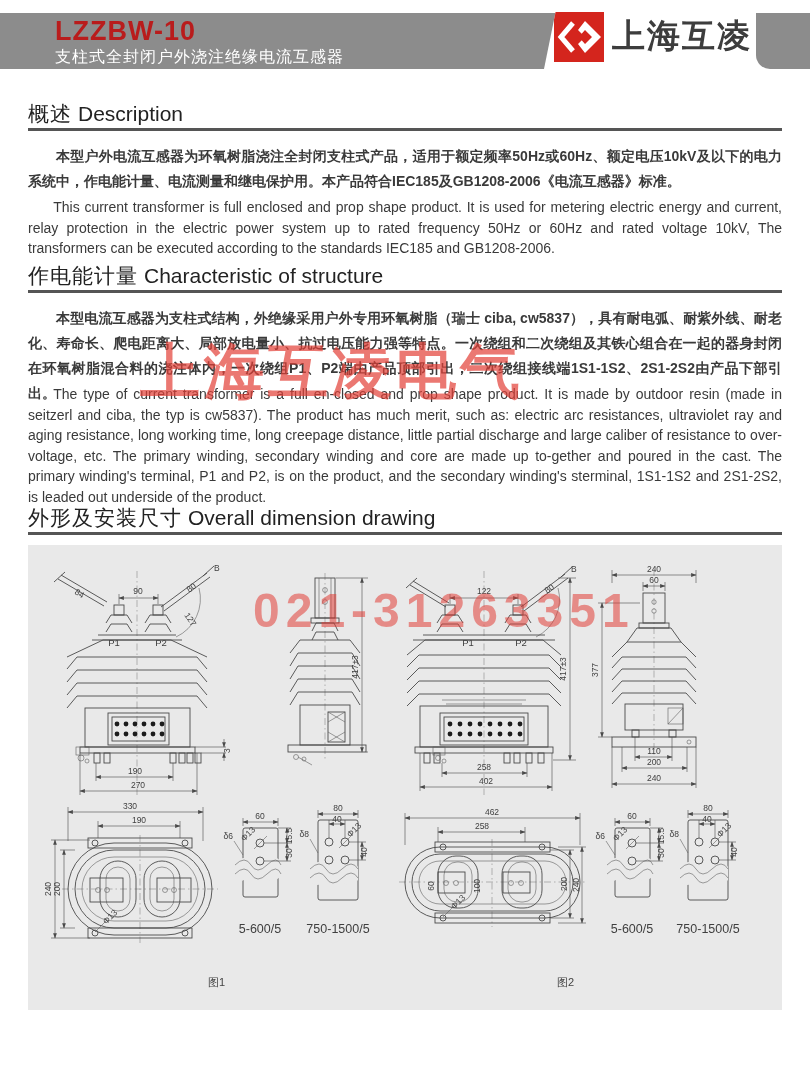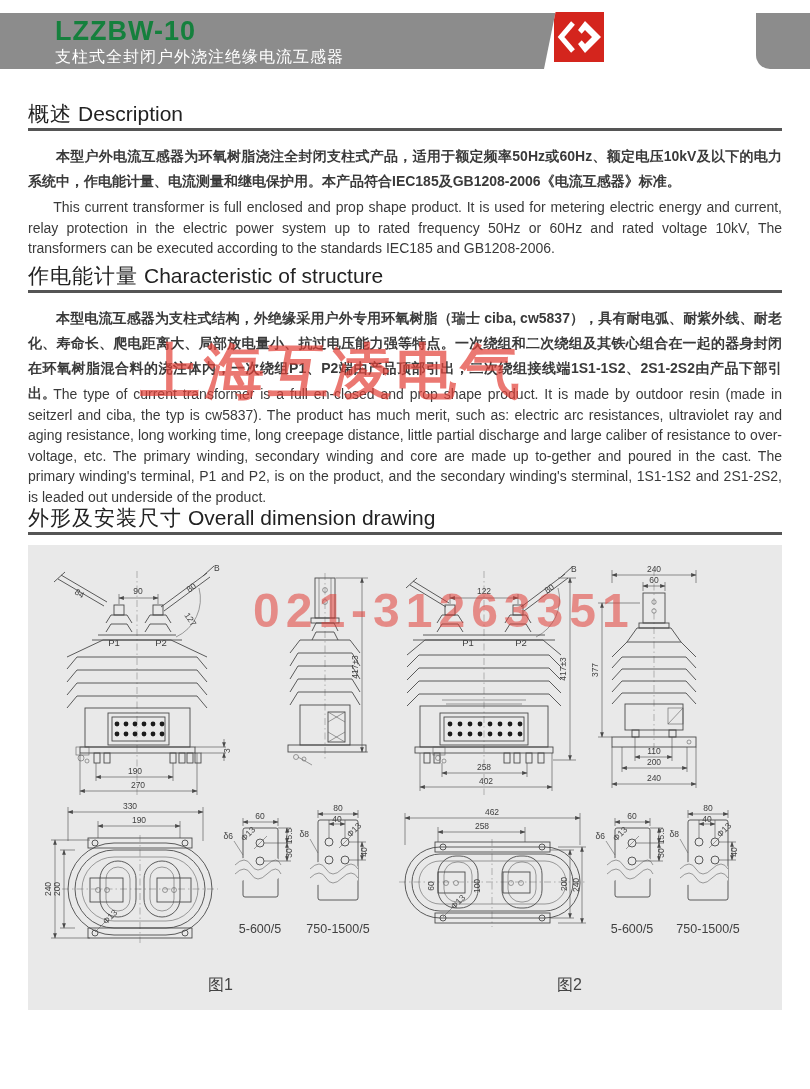--- a/index.html
+++ b/index.html
@@ -2,38 +2,38 @@
 <html><head>
 <meta charset="utf-8">
 <style>
   html,body{margin:0;padding:0;background:#fff;}
   .page{position:relative;width:810px;height:1089px;background:#fff;overflow:hidden;
         font-family:"Liberation Sans","DejaVu Sans",sans-serif;color:#3b3b3b;}
   
   .band{position:absolute;left:0;top:13px;width:756px;height:56px;background:#8c8c8c;}
   .band-corner{position:absolute;left:756px;top:13px;width:54px;height:56px;background:#8c8c8c;
         border-radius:0 0 0 14px;}
-  .model{position:absolute;left:55px;top:16px;font-size:27px;font-weight:bold;color:#15803d;letter-spacing:1px;}
+  .model{position:absolute;left:55px;top:16px;font-size:27px;font-weight:bold;color:#b91c1c;letter-spacing:1px;}
   .subtitle{position:absolute;left:55px;top:47px;font-size:16px;color:#fff;letter-spacing:1px;}
   .logo-card{position:absolute;left:544px;top:0;width:212px;height:69px;background:#fff;
         clip-path:polygon(14px 0,100% 0,100% 100%,0 100%);}
   .logo-sq{position:absolute;left:10px;top:12px;width:50px;height:50px;}
   .company-cn{position:absolute;left:68px;top:14px;font-size:33px;font-weight:bold;color:#3d3d3d;letter-spacing:2px;}
   .company-en{position:absolute;left:548px;top:66px;width:230px;font-size:14.5px;font-weight:500;color:#3f3f3f;}
   
   .h2{position:absolute;left:28px;right:28px;border-bottom:3px solid #555;
       font-size:21px;color:#222;}
   .h2 .cn{letter-spacing:1px;}
   .h2 .en{margin-left:6px;}
   .para{position:absolute;left:28px;right:28px;text-align:justify;}
   .cn-p{font-size:14px;line-height:25px;text-indent:2em;color:#3a3a3a;font-weight:bold;}
   .en-p{font-size:14px;line-height:20.5px;text-indent:1.8em;color:#3a3a3a;}
   
   .panel{position:absolute;left:28px;top:545px;width:754px;height:465px;background:#e9e9e9;}
-  .caption{position:absolute;font-size:16px;color:#444;}
+  .caption{position:absolute;font-size:11px;color:#444;}
   
   .wm{position:absolute;font-weight:bold;pointer-events:none;white-space:nowrap;z-index:5;}
   .wm-name{left:140px;top:332px;font-size:60px;letter-spacing:4px;color:rgba(226,62,54,0.70);}
   .wm-phone{left:225px;top:38px;font-size:48px;letter-spacing:6px;color:rgba(226,62,54,0.55);}
   .wm-site{left:262px;top:86px;font-size:46px;letter-spacing:8px;color:rgba(226,62,54,0.55);}
   
   .ln{fill:none;stroke:#4a4a4a;stroke-width:0.9;}
   .thin{fill:none;stroke:#5f5f5f;stroke-width:0.6;}
   .dim{fill:none;stroke:#4a4a4a;stroke-width:0.6;}
   .cl{fill:none;stroke:#8a8a8a;stroke-width:0.6;stroke-dasharray:7 3 1.5 3;}
@@ -52,20 +52,21 @@
   <div class="band-corner"></div>
   <div class="model">LZZBW-10</div>
   <div class="subtitle">支柱式全封闭户外浇注绝缘电流互感器</div>
   <div class="logo-card">
     <svg class="logo-sq" viewBox="0 0 50 50">
       <rect x="0" y="0" width="50" height="50" fill="#d4251d"></rect>
       <polyline points="19,11 7,25 19,39" fill="none" stroke="#fff" stroke-width="5"></polyline>
       <polygon points="31,9 47,25 31,41 24,32 31,25 24,18" fill="#fff"></polygon>
       <polygon points="31,18 38,25 31,32 27,27.5 30,25 27,22.5" fill="#d4251d"></polygon>
     </svg>
+    <div class="company-cn">上海互凌</div>
   </div>
 
   <div class="h2" style="top:100px">
     <span class="cn">概述</span><span class="en">Description</span>
   </div>
   <p class="para cn-p" style="top:130px">本型户外电流互感器为环氧树脂浇注全封闭支柱式产品，适用于额定频率50Hz或60Hz、额定电压10kV及以下的电力系统中，作电能计量、电流测量和继电保护用。本产品符合IEC185及GB1208-2006《电流互感器》标准。</p>
   <p class="para en-p" style="top:183px">This current transformer is full enclosed and prop shape product. It is used for metering electric energy and current, relay protection in the electric power system up to rated frequency 50Hz or 60Hz and rated voltage 10kV, The transformers can be executed according to the standards IEC185 and GB1208-2006.</p>
 
   <div class="h2" style="top:262px">
     <span class="cn">作电能计量</span><span class="en">Characteristic of structure</span>

